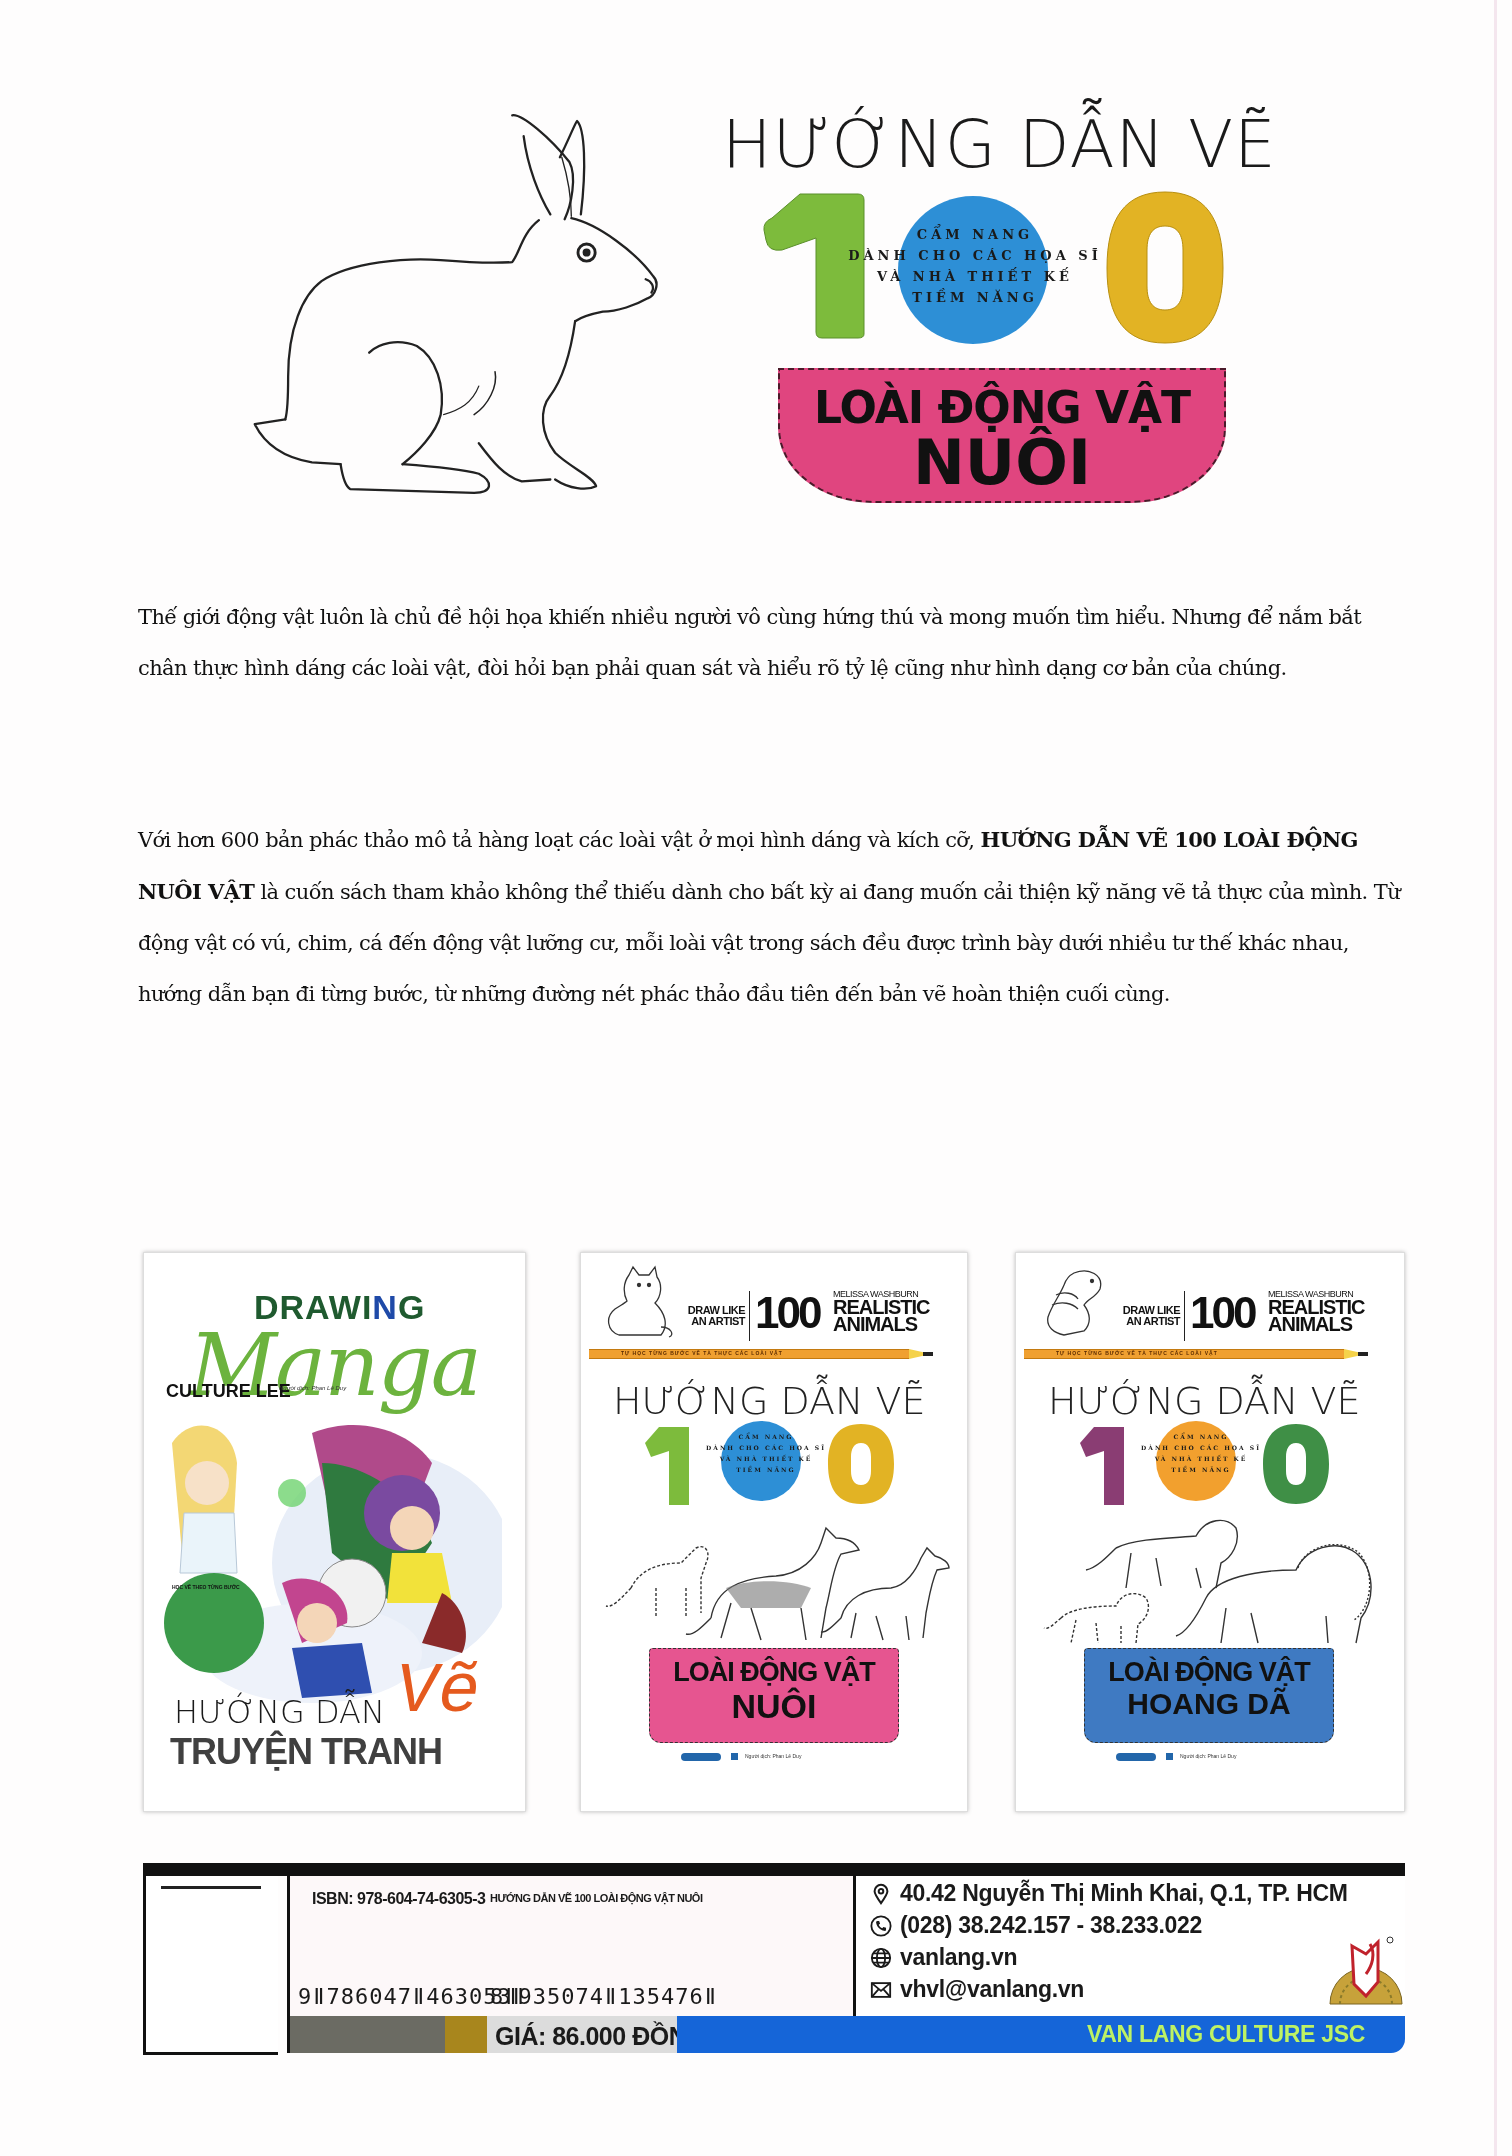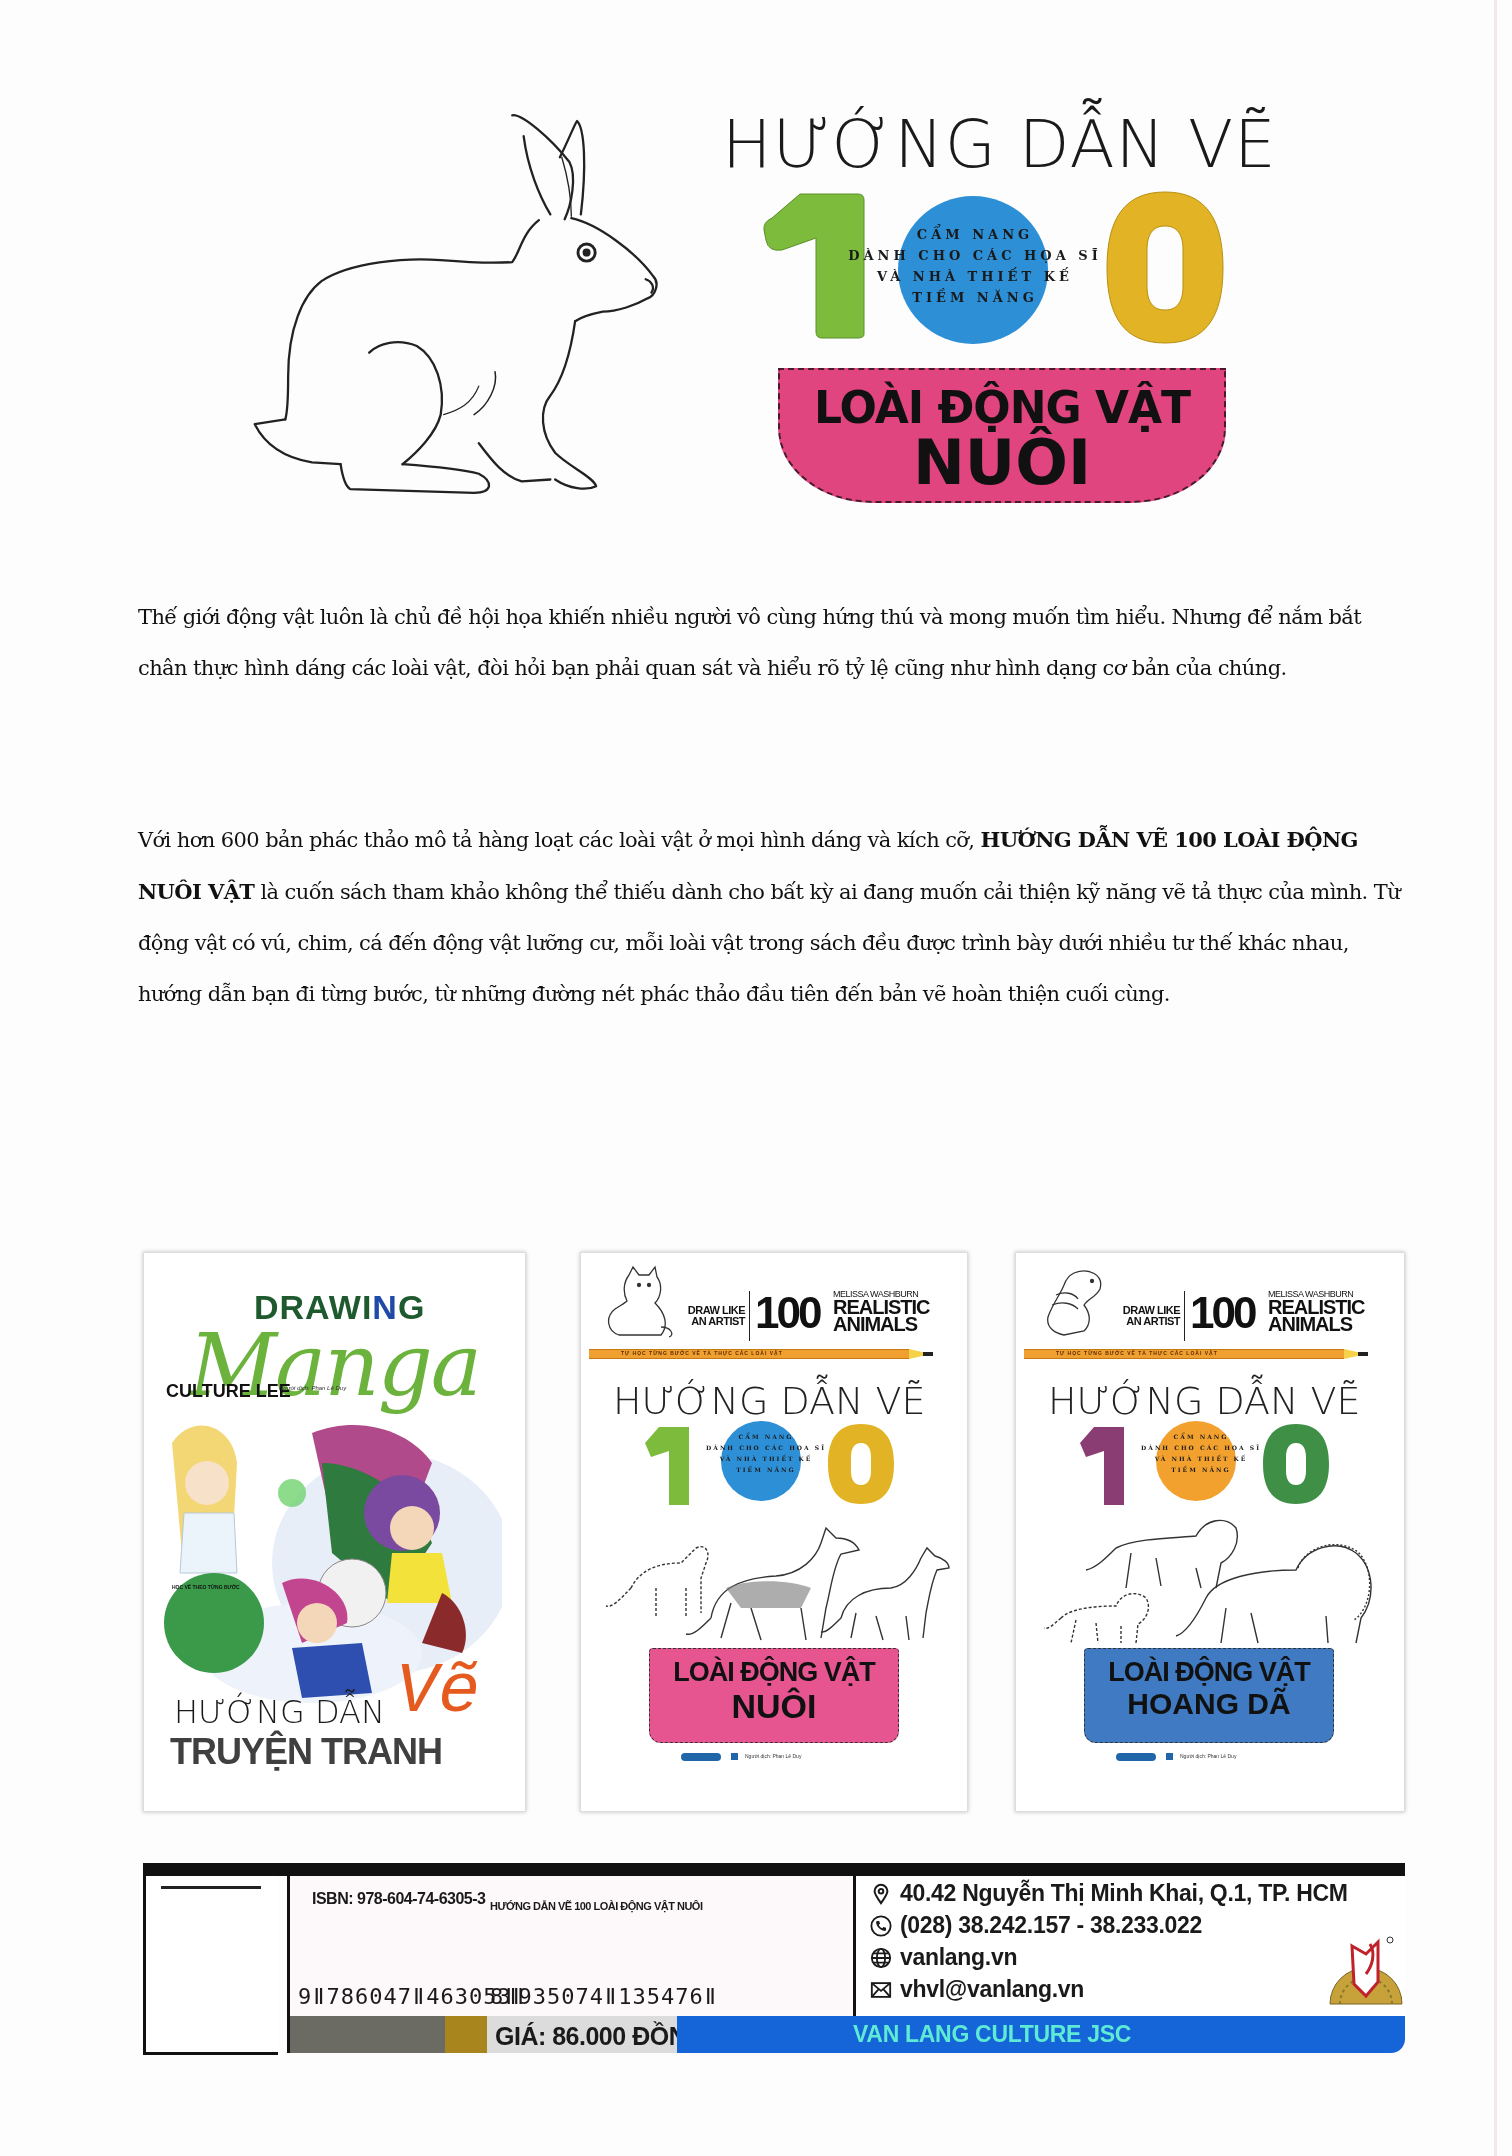--- a/index.html
+++ b/index.html
@@ -98,38 +98,38 @@
   .mini-pub-logo2 { left: 50px; top: 0; width: 7px; height: 7px; background: #2266aa; }
   .mini-pub-text { left: 64px; top: 0; font-size: 5px; color: #333; white-space: nowrap; }
 
   
   .info-bar { position: absolute; left: 143px; top: 1863px; width: 1262px; height: 192px; }
   .info-topline { position: absolute; left: 0; top: 0; width: 1262px; height: 13px; background: #111; }
   .info-leftbox { position: absolute; left: 0; top: 13px; width: 135px; height: 179px; border-left: 3px solid #111; border-bottom: 3px solid #111; background: #fff; }
   .info-leftbox-line { position: absolute; left: 15px; top: 10px; width: 100px; height: 3px; background: #222; }
   .info-mid { position: absolute; left: 144px; top: 13px; width: 720px; height: 177px; border-left: 3px solid #111; background: #fdf8f9; }
   .isbn { position: absolute; left: 22px; top: 14px; font-size: 16px; font-weight: bold; white-space: nowrap; color: #1a1a1a; letter-spacing: -0.5px; }
-  .isbn-title { position: absolute; left: 200px; top: 16px; font-size: 11px; font-weight: bold; white-space: nowrap; color: #1a1a1a; letter-spacing: -0.5px; margin-top: 8px; }
+  .isbn-title { position: absolute; left: 200px; top: 16px; font-size: 11px; font-weight: bold; white-space: nowrap; color: #1a1a1a; letter-spacing: -0.5px; }
   .barcode-num { position: absolute; top: 108px; font-family: "DejaVu Sans Mono", monospace; font-size: 22px; white-space: nowrap; letter-spacing: 1px; color: #1a1a1a; }
   .barcode-1 { left: 8px; }
   .barcode-2 { left: 200px; }
   .price-strip { position: absolute; left: 0; top: 140px; width: 720px; height: 37px; }
   .strip-grey { position: absolute; left: 0; top: 0; width: 155px; height: 37px; background: #6b6b63; }
   .strip-gold { position: absolute; left: 155px; top: 0; width: 42px; height: 37px; background: #a8861d; }
   .strip-price { position: absolute; left: 197px; top: 0; width: 190px; height: 37px; background: #dcdcdc; font-size: 25px; font-weight: bold; color: #1a1a1a; padding-left: 8px; line-height: 40px; white-space: nowrap; letter-spacing: -0.5px; }
   .strip-blue { position: absolute; left: 387px; top: 0; width: 333px; height: 37px; background: #1565d8; }
   .info-right { position: absolute; left: 710px; top: 13px; width: 552px; height: 140px; background: #fff; border-left: 3px solid #111; }
   .contact { position: absolute; left: 14px; font-size: 23px; font-weight: bold; white-space: nowrap; color: #1a1a1a; display: flex; align-items: center; gap: 8px; letter-spacing: -0.3px; }
   .contact svg { width: 22px; height: 22px; flex: none; }
   .c-addr { top: 4px; }
   .c-phone { top: 36px; }
   .c-web { top: 68px; }
   .c-mail { top: 100px; }
   .vl-logo { position: absolute; left: 470px; top: 58px; width: 80px; height: 72px; }
-  .brand-strip { position: absolute; left: 710px; top: 153px; width: 552px; height: 37px; background: #1565d8; border-radius: 0 0 14px 0; color: #5eead4; font-size: 23px; font-weight: bold; line-height: 37px; padding-right: 18px; letter-spacing: -0.3px; }
+  .brand-strip { position: absolute; left: 710px; top: 153px; width: 552px; height: 37px; background: #1565d8; border-radius: 0 0 14px 0; color: #bef264; font-size: 23px; font-weight: bold; line-height: 37px; text-align: right; padding-right: 40px; letter-spacing: -0.3px; }
 </style>
 </head>
 <body>
 
 <div class="spine"></div>
 
 <svg class="rabbit" viewBox="0 0 460 430" fill="none" stroke="#222" stroke-width="2.4" stroke-linecap="round" stroke-linejoin="round">
   <path d="M290 16 C300 14 330 40 350 65 C358 80 352 110 345 125"></path>
   <path d="M302 38 C306 70 318 100 330 120"></path>
   <path d="M340 60 C350 40 356 24 358 22 C366 30 368 70 362 120"></path>

